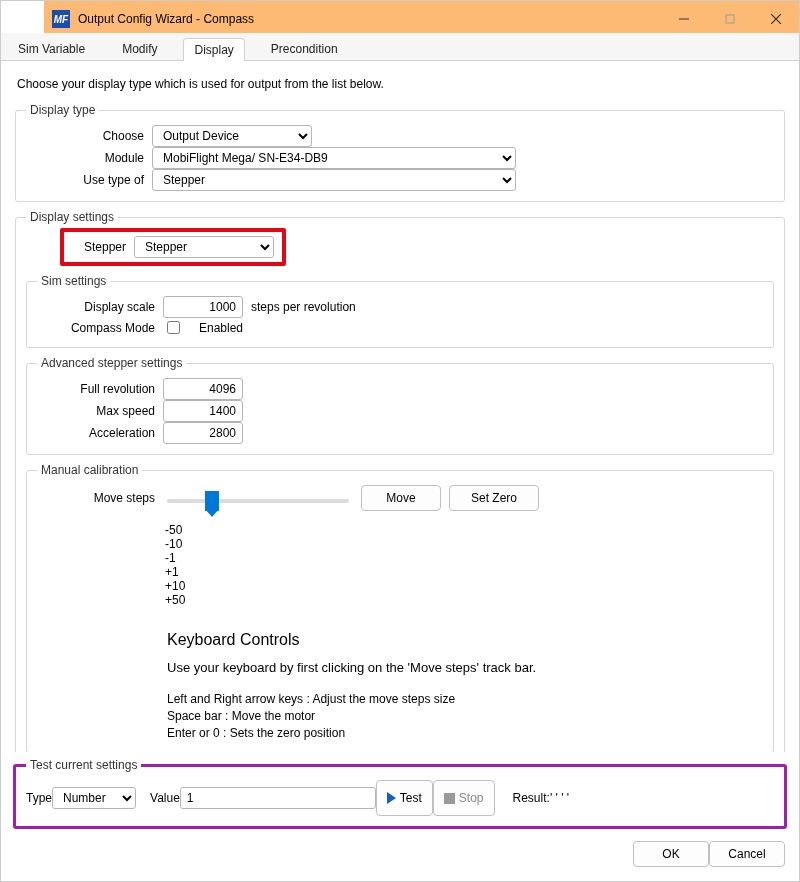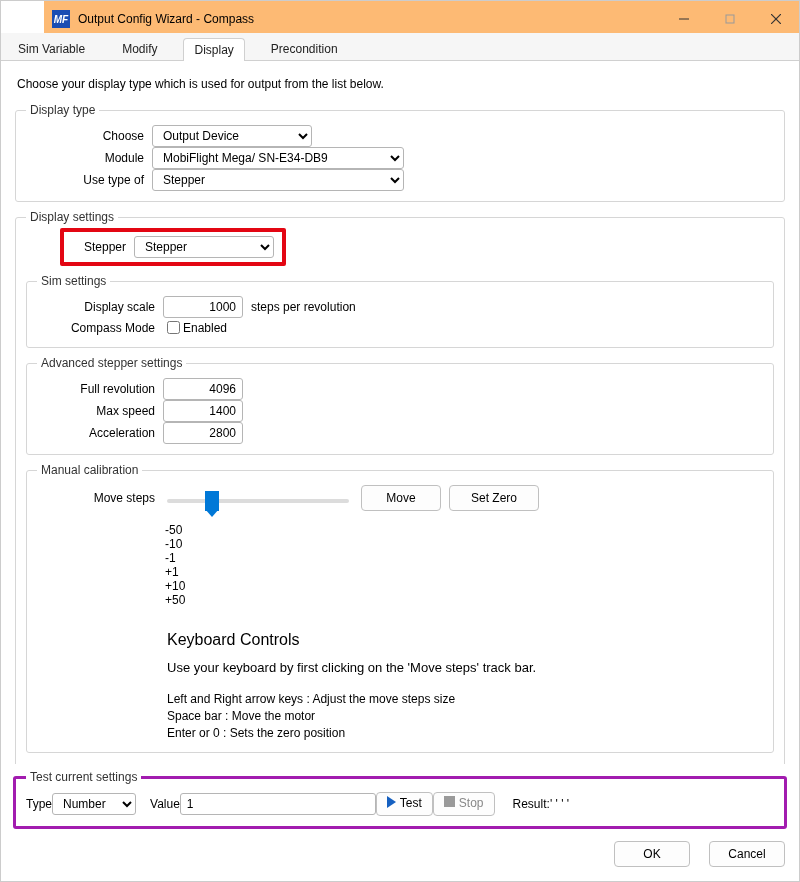--- a/index.html
+++ b/index.html
@@ -107,32 +107,32 @@
     font: inherit;
     font-size: 12px;
     padding: 2px 6px;
     border: 1px solid #b5b5b5;
     border-radius: 3px;
     background: #fff;
     height: 22px;
   }
   select { appearance: auto; }
   .w-small { width: 160px; }
-  .w-med  { width: 252px; }
+  .w-med  { width: 364px; }
   .w-num  { width: 80px; text-align: right; }
   .w-tiny { width: 140px; }
   .highlight-box {
     border: 4px solid #e30613;
     padding: 4px 8px 4px 4px;
     display: inline-flex;
     align-items: center;
     gap: 8px;
     border-radius: 2px;
   }
-  .checkbox-row { display: flex; align-items: center; gap: 0; }
+  .checkbox-row { display: flex; align-items: center; gap: 16px; }
   .btn {
     font: inherit;
     font-size: 12px;
     padding: 4px 18px;
     border: 1px solid #c0c0c0;
     border-radius: 4px;
     background: #fdfdfd;
     cursor: default;
     height: 26px;
   }
@@ -195,32 +195,33 @@
     border-left: 9px solid #1560c0;
     margin-right: 4px;
   }
   .stop-icon {
     width: 11px; height: 11px;
     background: #9a9a9a;
     margin-right: 4px;
   }
   .icon-btn {
     display: inline-flex;
+    align-items: center;
     border: 1px solid #c0c0c0;
     border-radius: 4px;
     background: #fdfdfd;
     padding: 3px 10px;
-    height: 24px;
+    height: 36px;
     font-size: 12px;
   }
   .icon-btn.disabled { color: #888; }
   .footer {
     display: flex;
     justify-content: flex-end;
-    gap: 19px;
+    gap: 0;
     padding: 8px 14px 14px 0;
   }
   .footer .btn { width: 76px; }
 </style>
 </head>
 <body>
 
 <div class="window">
 
   <div class="titlebar">

